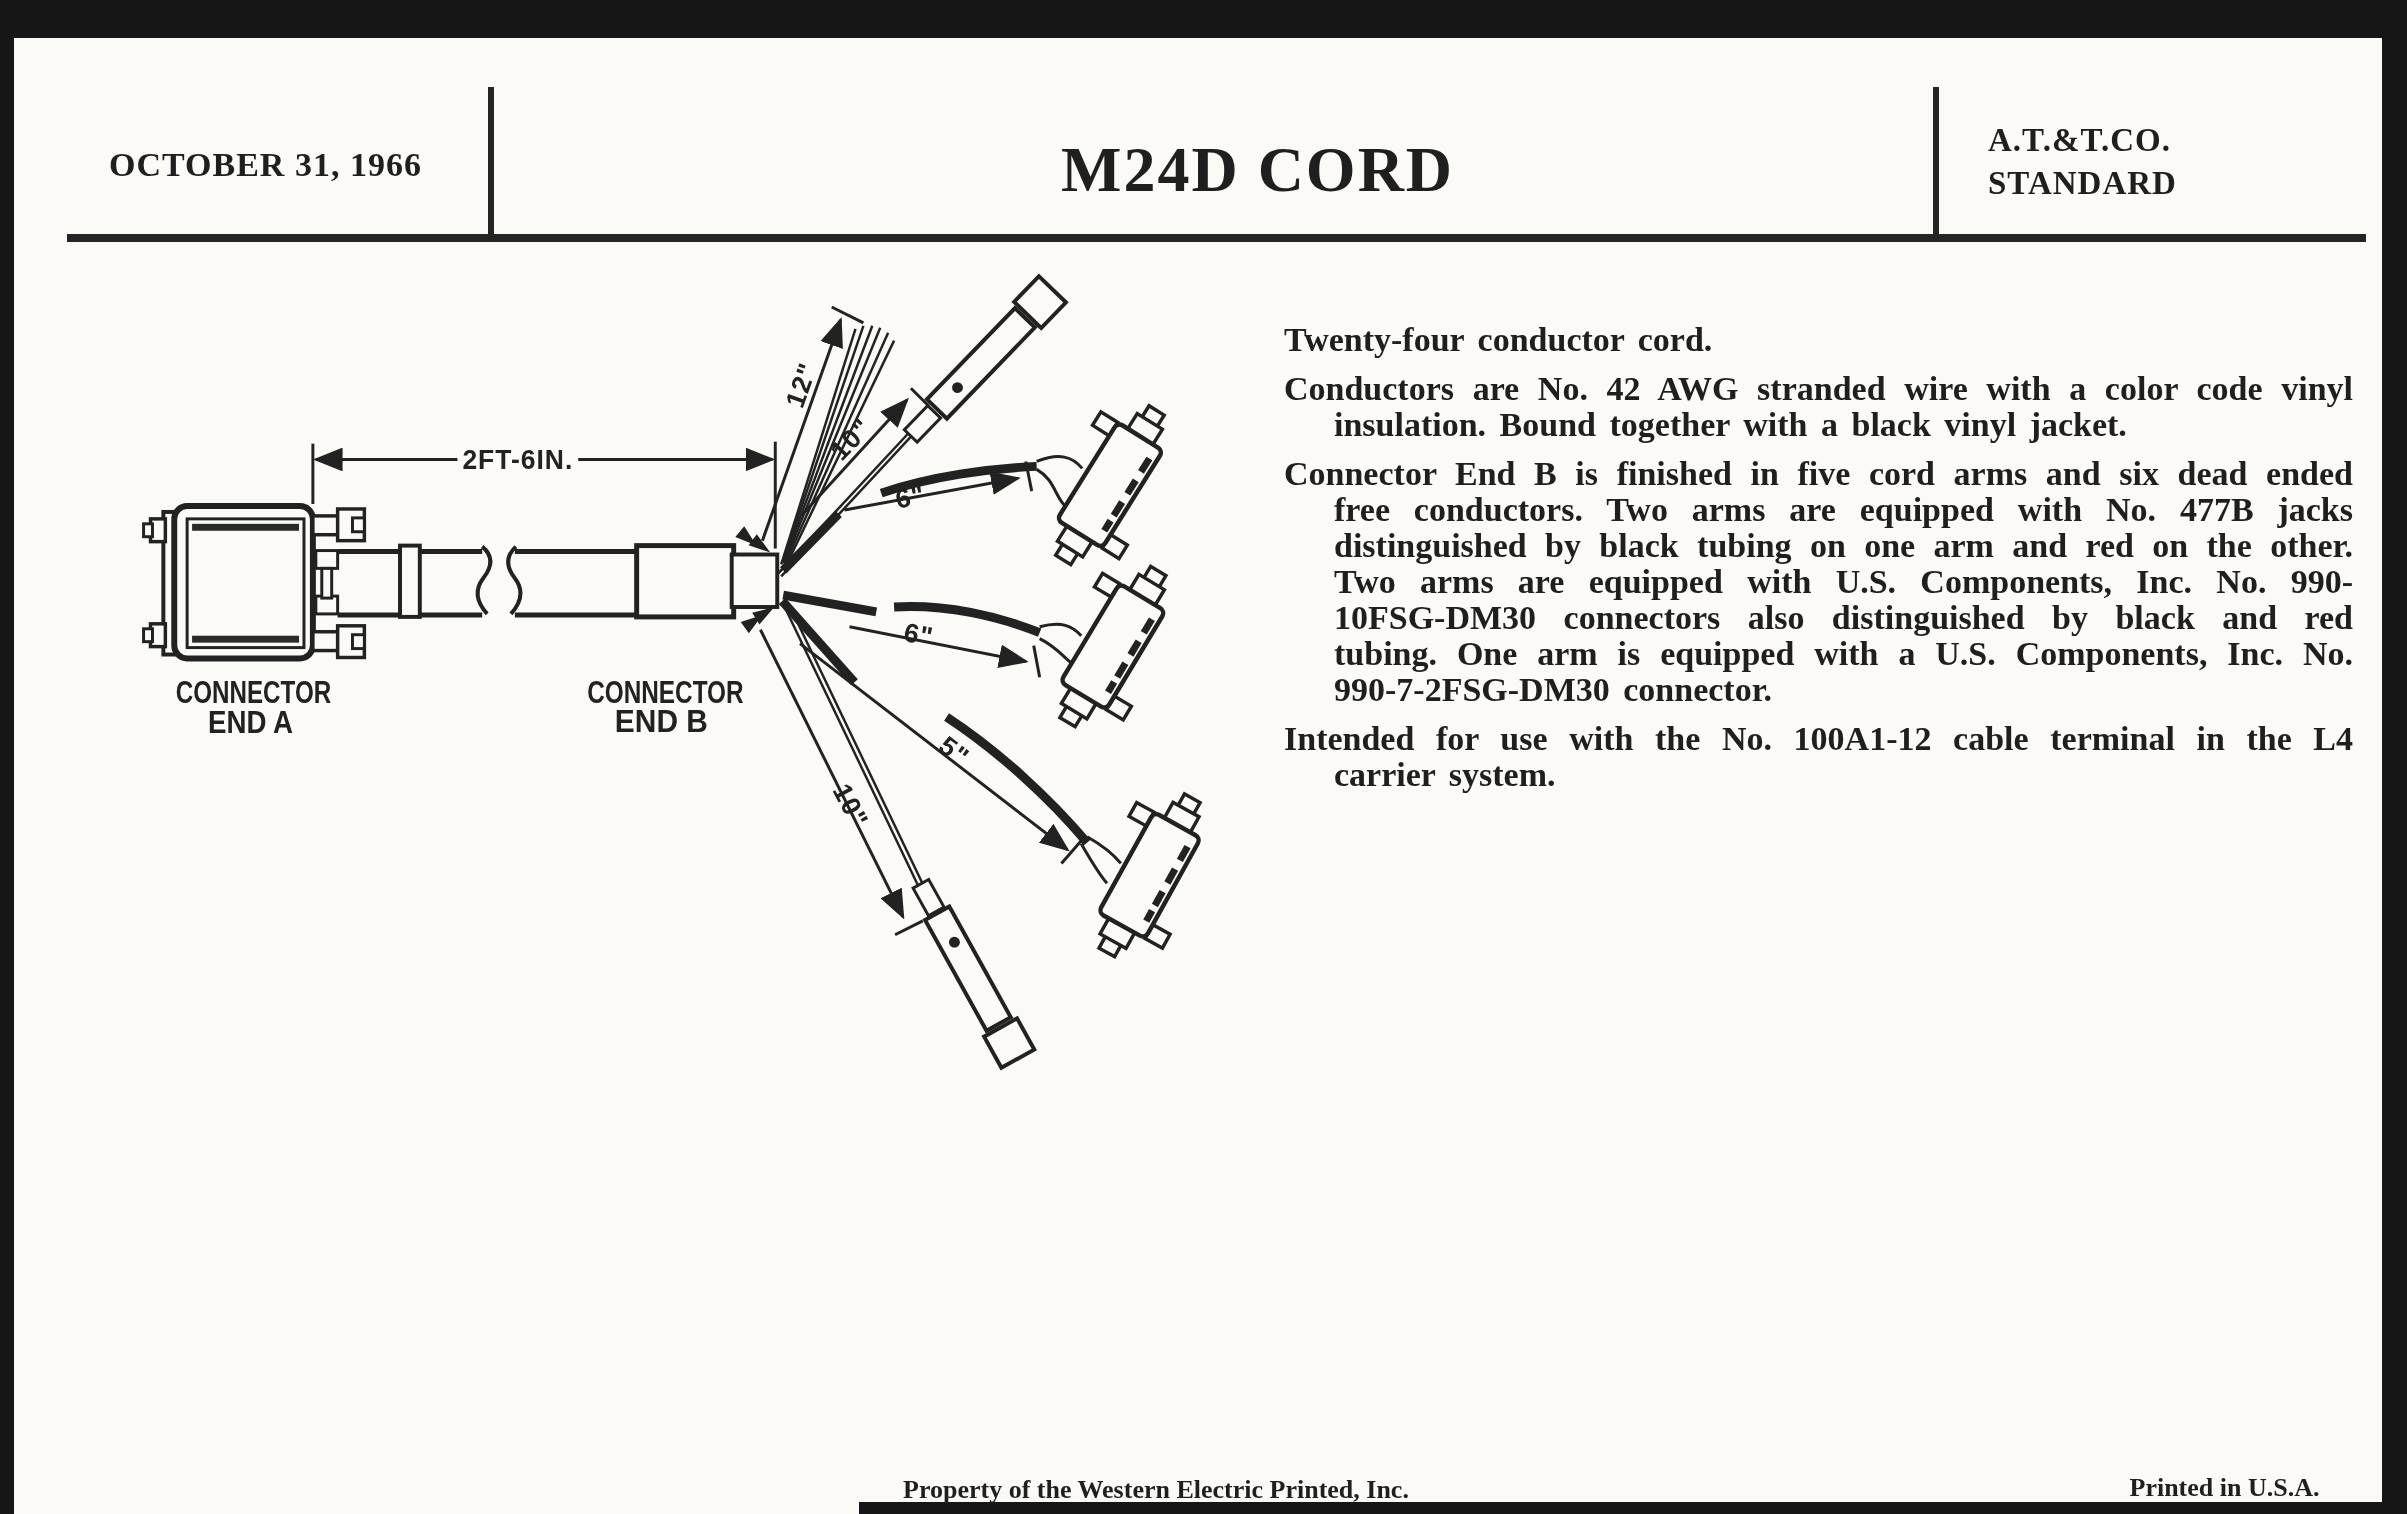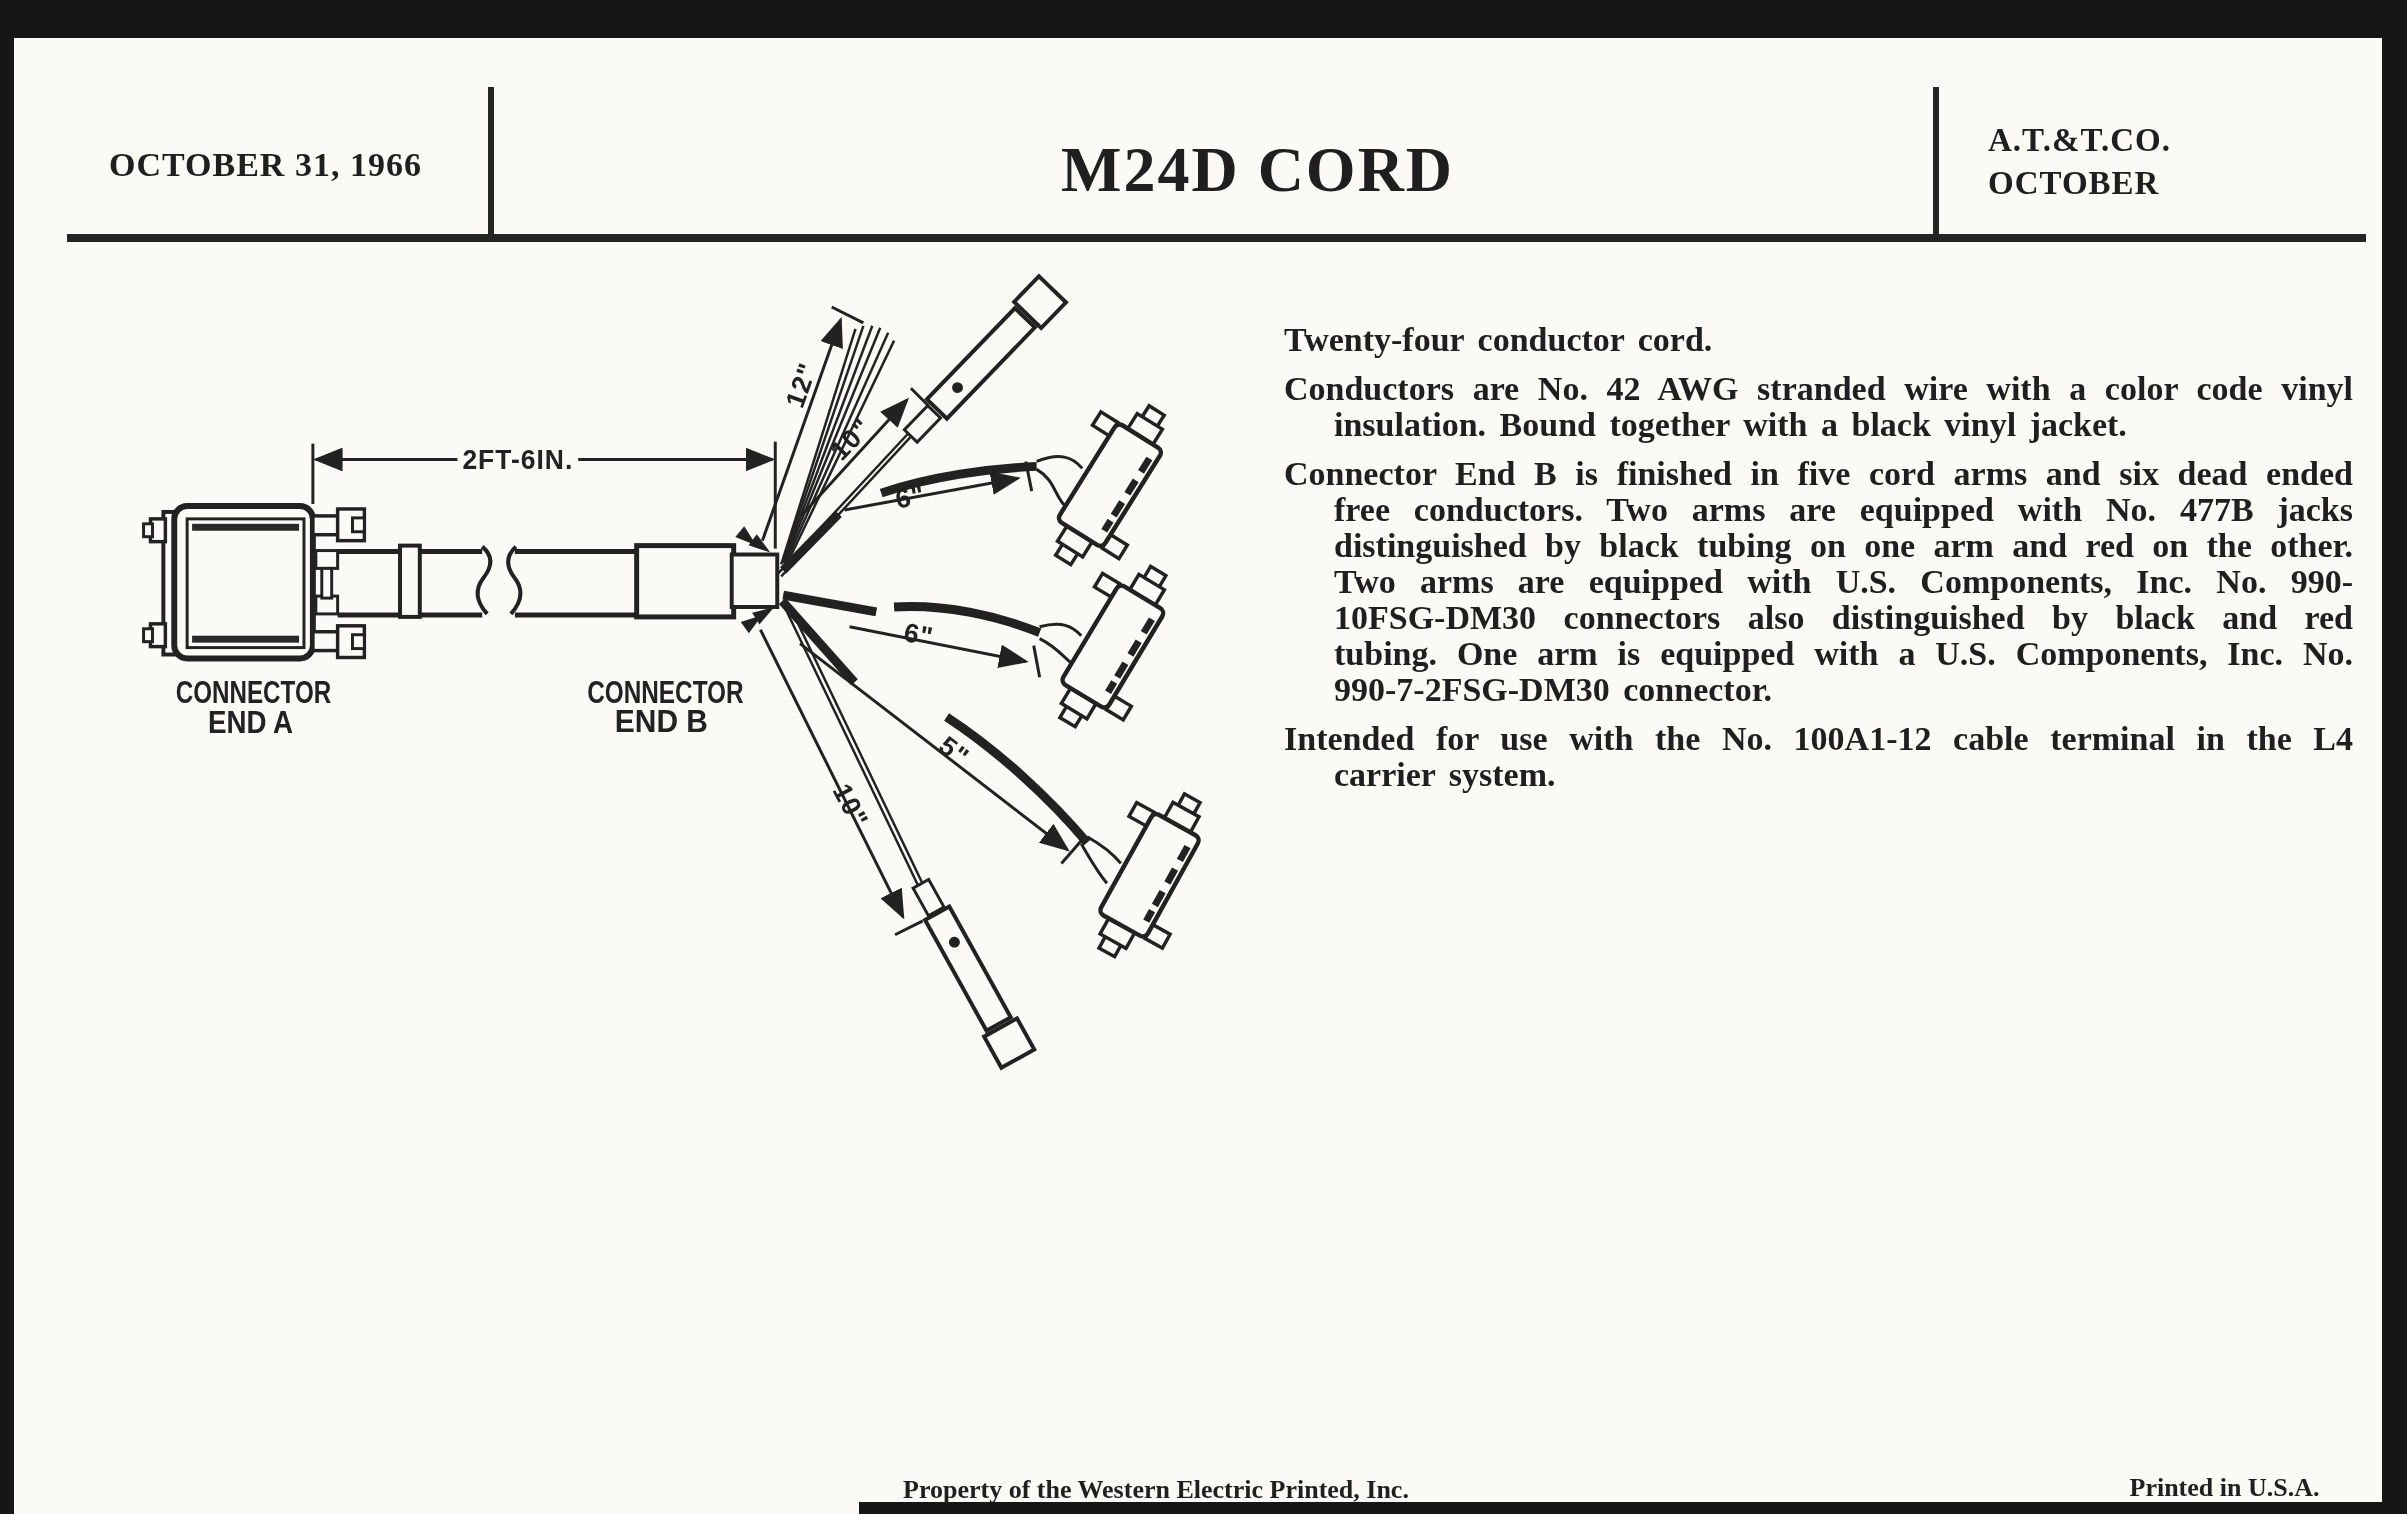--- a/index.html
+++ b/index.html
@@ -34,21 +34,21 @@
   <div id="paper"></div>
   <div id="edge-top" class="edge"></div>
   <div id="edge-left" class="edge"></div>
   <div id="edge-right" class="edge"></div>
   <div id="edge-bottom" class="edge"></div>
 
   <div id="hdr-date" class="hdr">OCTOBER 31, 1966</div>
   <div id="hdr-title" class="hdr">M24D CORD</div>
   <div id="hdr-org" class="hdr">
     <div>A.T.&amp;T.CO.</div>
-    <div>OCTOBER</div>
+    <div>STANDARD</div>
   </div>
   <div id="vrule-left" class="vrule"></div>
   <div id="vrule-right" class="vrule"></div>
   <div id="hrule"></div>
 
   <div id="notes">
     <p>Twenty-four conductor cord.</p>
     <p>Conductors are No. 42 AWG stranded wire with a color code vinyl insulation. Bound together with a black vinyl jacket.</p>
     <p>Connector End B is finished in five cord arms and six dead ended free conductors. Two arms are equipped with No. 477B jacks distinguished by black tubing on one arm and red on the other. Two arms are equipped with U.S. Components, Inc. No. 990-10FSG-DM30 connectors also distinguished by black and red tubing. One arm is equipped with a U.S. Components, Inc. No. 990-7-2FSG-DM30 connector.</p>
     <p>Intended for use with the No. 100A1-12 cable terminal in the L4 carrier system.</p>

